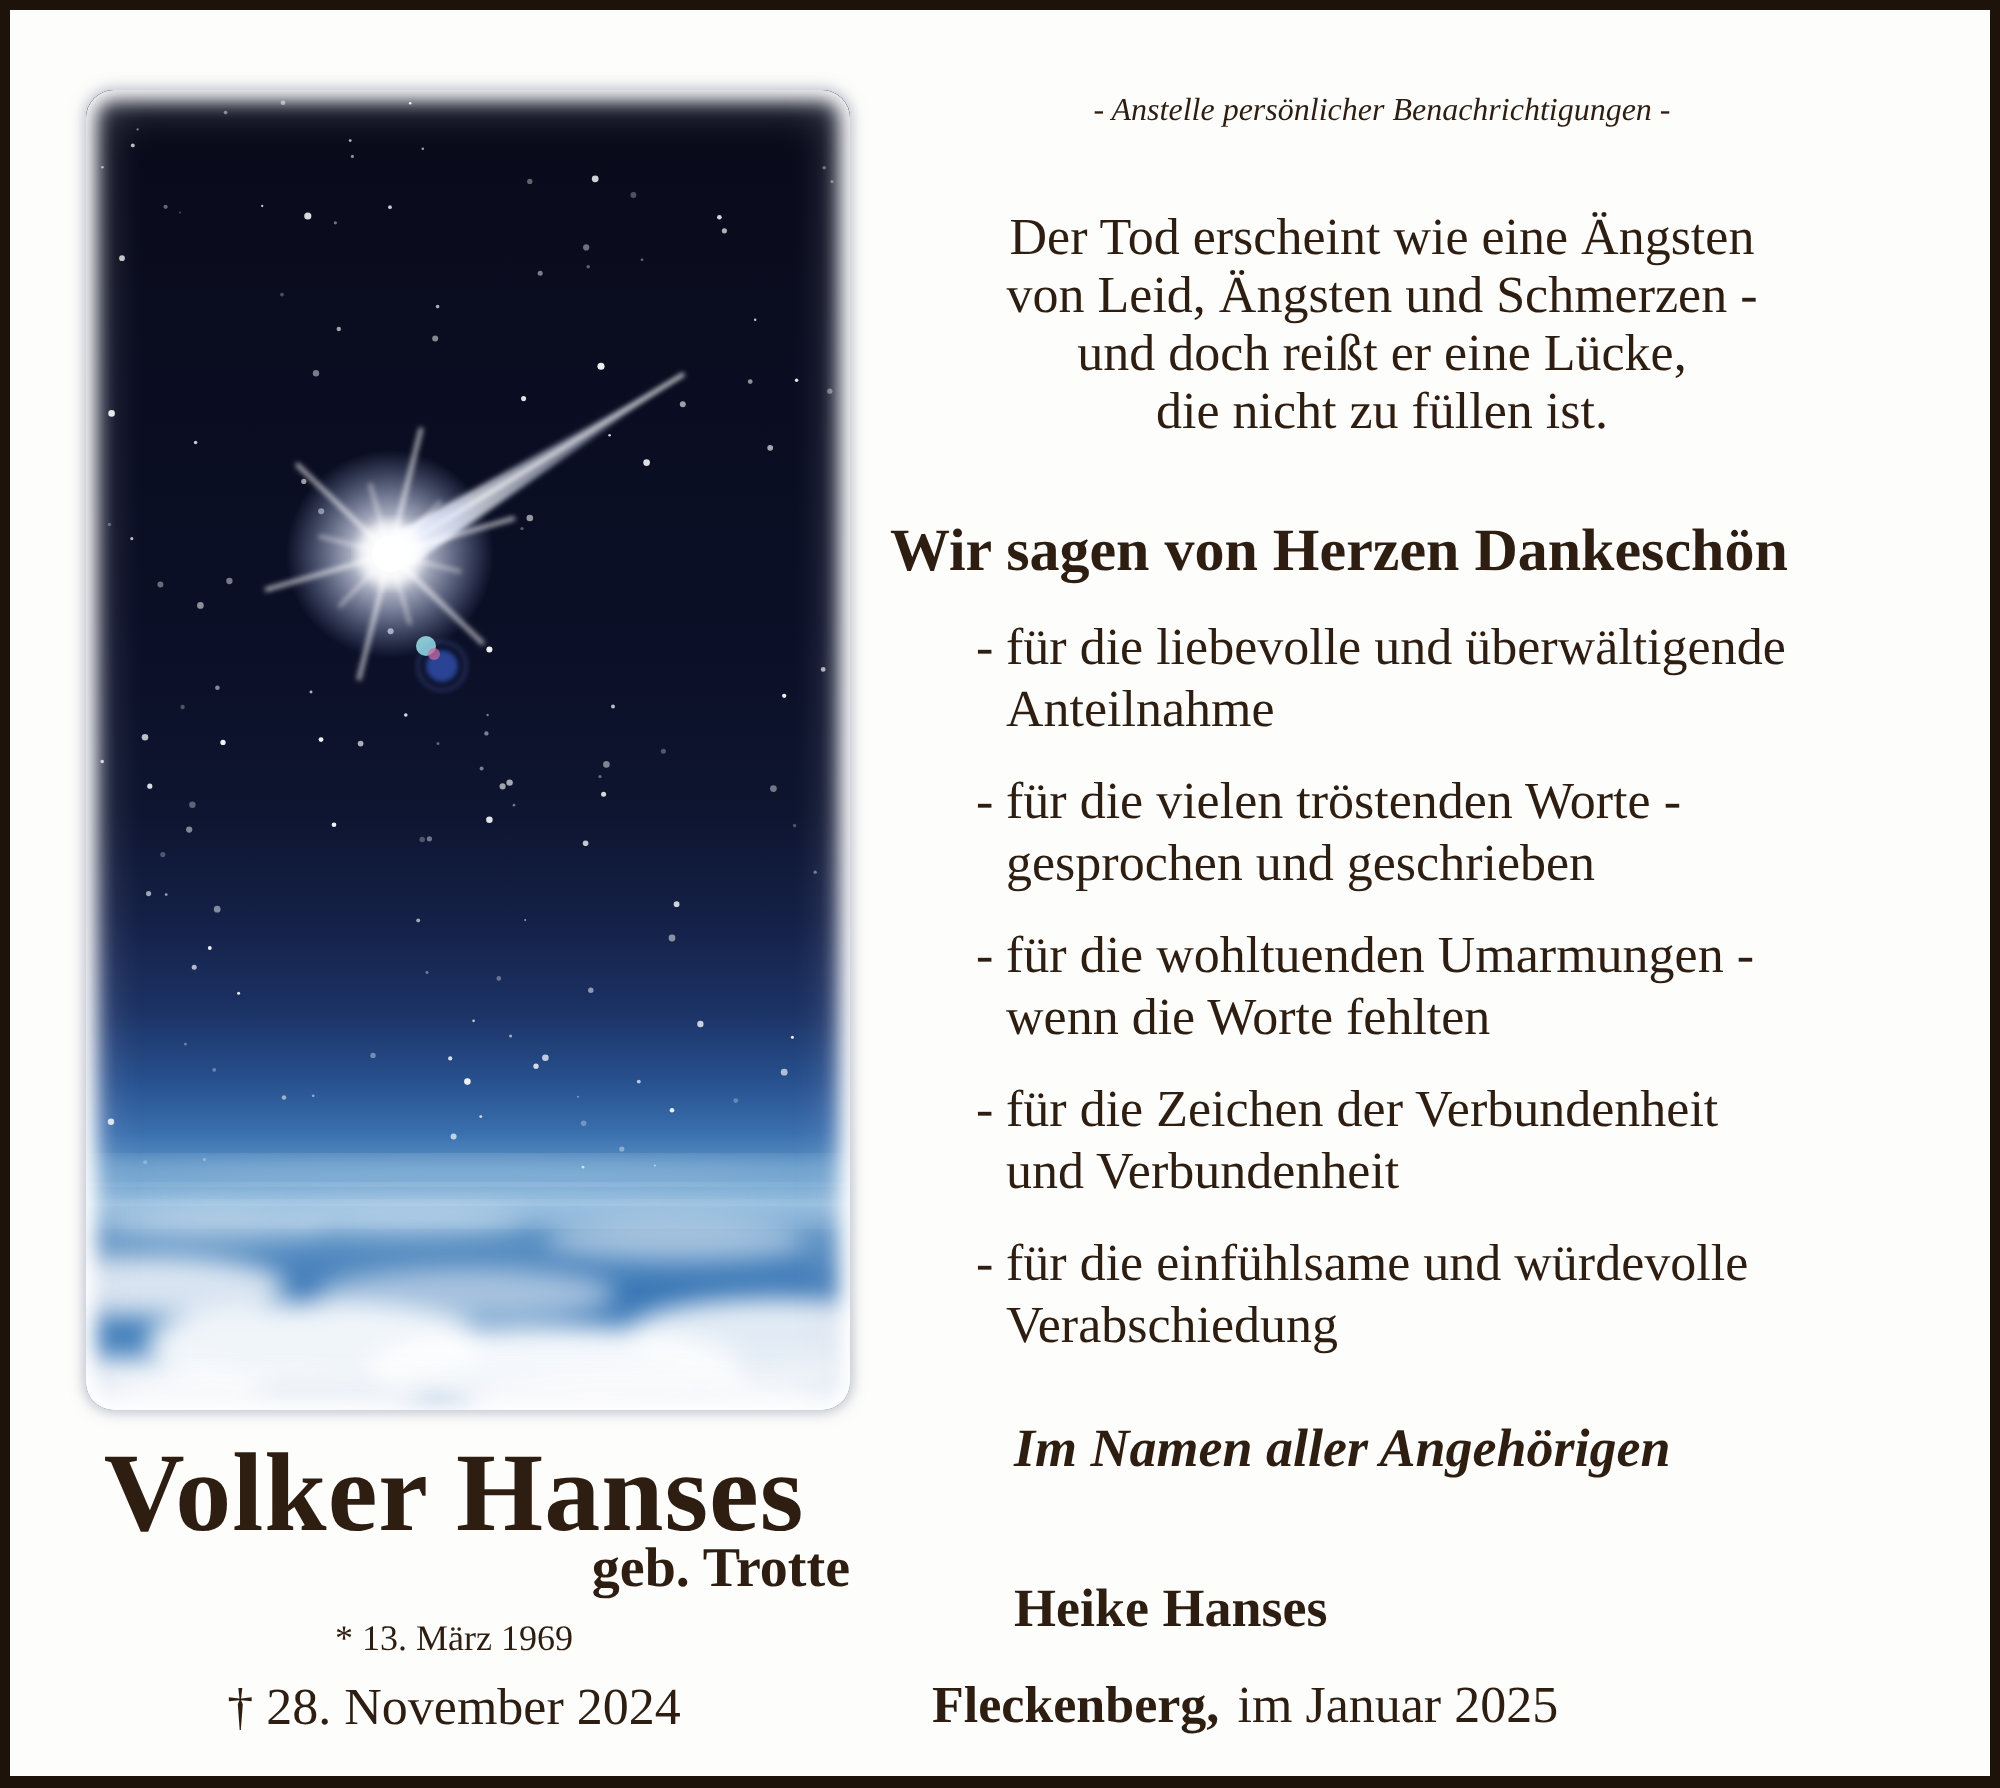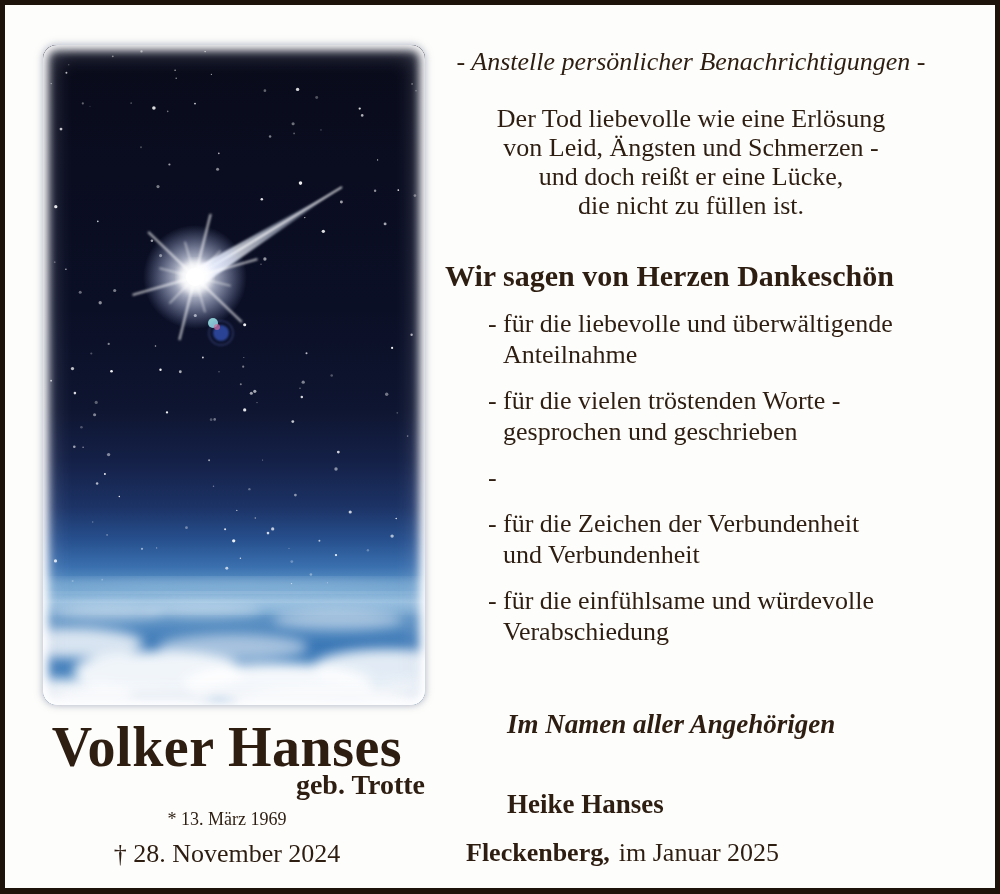--- a/index.html
+++ b/index.html
@@ -21,21 +21,21 @@
 
   .lc { position: absolute; left: 24px; top: 0; width: 396px; text-align: center; }
   .lc .name  { position: absolute; top: 710px; width: 100%; font-size: 56px; font-weight: bold; letter-spacing: .5px; }
   .lc .maiden{ position: absolute; top: 764px; width: 100%; font-size: 28px; font-weight: bold; text-align: right; }
   .lc .born  { position: absolute; top: 804px; width: 100%; font-size: 18px; }
   .lc .died  { position: absolute; top: 834px; width: 100%; font-size: 26px; }
 
   
   .rc { position: absolute; left: 440px; top: 0; width: 492px; }
   .rc .hdr   { position: absolute; top: 42px;  width: 100%; text-align: center;
-               font-style: italic; font-size: 26px; }
+               font-style: italic; font-size: 16px; }
   .rc .verse { position: absolute; top: 99px;  width: 100%; text-align: center;
                font-size: 26px; line-height: 29px; }
   .rc .title { position: absolute; top: 254px; width: 100%;
                font-size: 30px; font-weight: bold; }
   .rc .items { position: absolute; top: 303px; width: 100%; }
   .t-item { display: flex; margin-left: 43px; margin-bottom: 15px;
             font-size: 26px; line-height: 31px; }
   .t-item .dash { width: 15px; flex: none; }
   .rc .behalf { position: absolute; top: 704px; left: 62px; font-size: 27px; font-weight: bold; font-style: italic; }
   .rc .family { position: absolute; top: 784px; left: 62px; font-size: 27px; font-weight: bold; }
@@ -278,41 +278,43 @@
     <div class="name">Volker Hanses</div>
     <div class="maiden">geb. Trotte</div>
     <div class="born">* 13. März 1969</div>
     <div class="died">† 28. November 2024</div>
   </div>
 
   <div class="rc">
     <div class="hdr">- Anstelle persönlicher Benachrichtigungen -</div>
 
     <div class="verse">
-      <div>Der Tod liebevolle wie eine Erlösung</div>
+      <div>Der Tod erscheint wie eine Ängsten</div>
       <div>von Leid, Ängsten und Schmerzen -</div>
       <div>und doch reißt er eine Lücke,</div>
       <div>die nicht zu füllen ist.</div>
     </div>
 
     <div class="title">Wir sagen von Herzen Dankeschön</div>
 
     <div class="items">
       <div class="t-item">
         <span class="dash">-</span>
         <span class="t-lines"><span>für die liebevolle und überwältigende</span><br>
         <span>Anteilnahme</span></span>
       </div>
       <div class="t-item">
         <span class="dash">-</span>
         <span class="t-lines"><span>für die vielen tröstenden Worte -</span><br>
         <span>gesprochen und geschrieben</span></span>
       </div>
       <div class="t-item">
         <span class="dash">-</span>
+        <span class="t-lines"><span>für die wohltuenden Umarmungen -</span><br>
+        <span>wenn die Worte fehlten</span></span>
       </div>
       <div class="t-item">
         <span class="dash">-</span>
         <span class="t-lines"><span>für die Zeichen der Verbundenheit</span><br>
         <span>und Verbundenheit</span></span>
       </div>
       <div class="t-item">
         <span class="dash">-</span>
         <span class="t-lines"><span>für die einfühlsame und würdevolle</span><br>
         <span>Verabschiedung</span></span>

